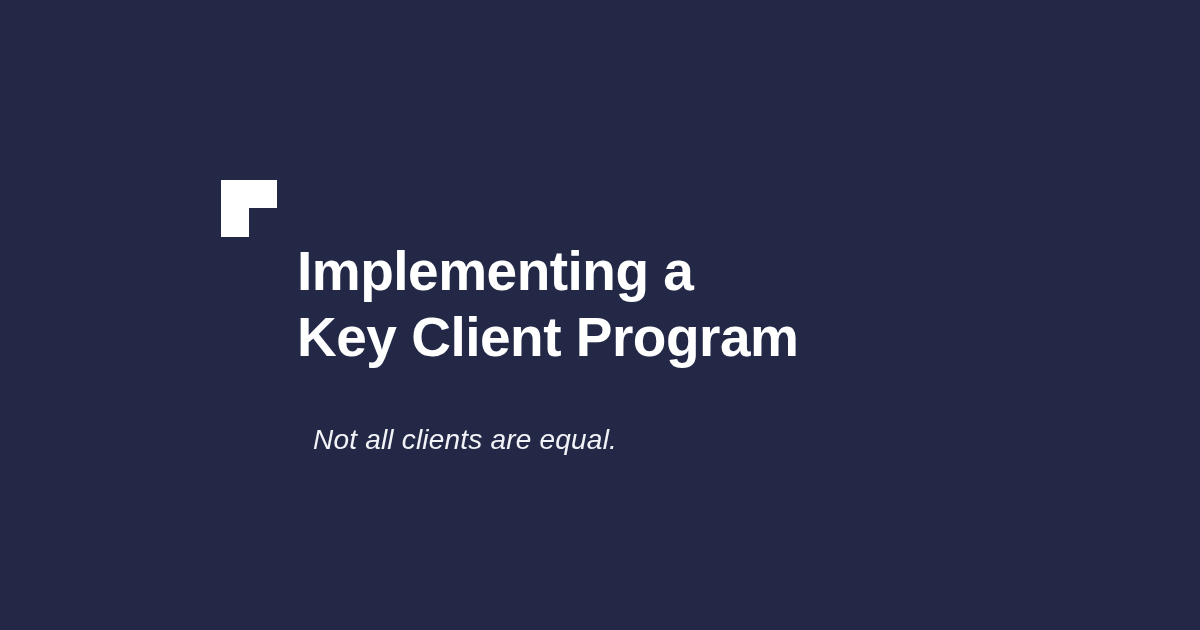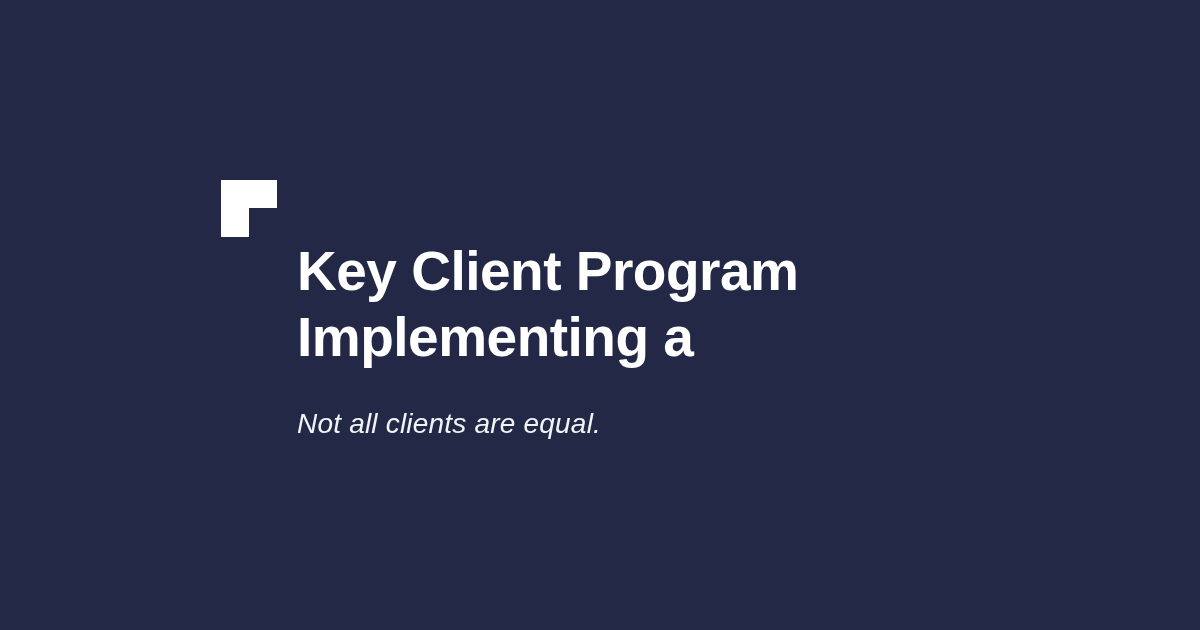--- a/index.html
+++ b/index.html
@@ -66,21 +66,21 @@
     white-space: nowrap;
   }
   .headline-line {
     display: block;
   }
 
   .subtitle {
     position: absolute;
     left: 297px;
     top: 405px;
-    margin: 0;
+    margin: 16px;
     color: #f2f3f7;
     font-family: "Liberation Sans", sans-serif;
     font-size: 28px;
     font-style: italic;
     font-weight: normal;
     line-height: 38px;
     letter-spacing: 0.2px;
     white-space: nowrap;
   }
 
@@ -124,21 +124,21 @@
 
 <div class="card">
 
   <div class="corner-mark">
     <div class="bar-top"></div>
     <div class="bar-left"></div>
   </div>
 
   <div class="text-block">
     <h1 class="headline">
+      <span class="headline-line">Implementing a</span>
       <span class="headline-line">Key Client Program</span>
-      <span class="headline-line">Implementing a</span>
     </h1>
   </div>
 
   <p class="subtitle">Not all clients are equal.</p>
 
 
 </div>
 
 </body></html>

